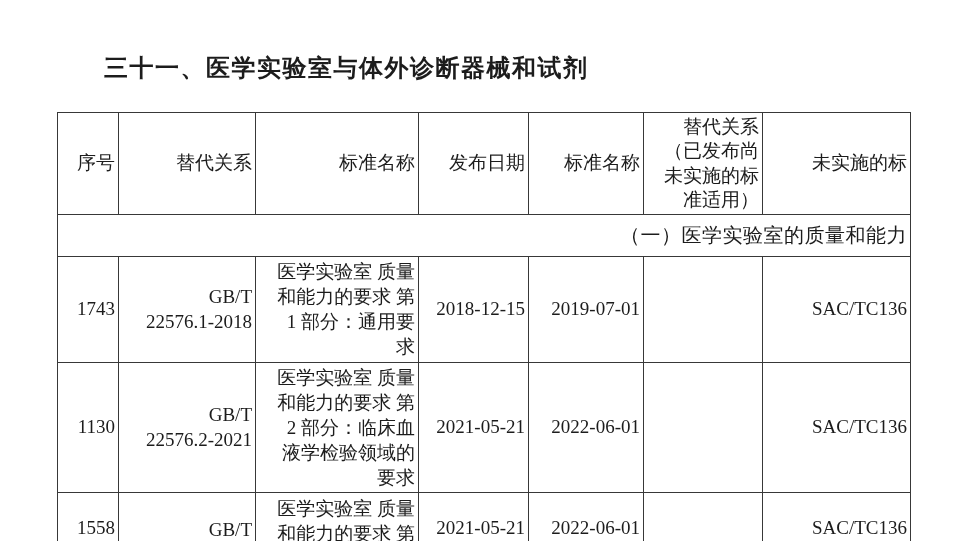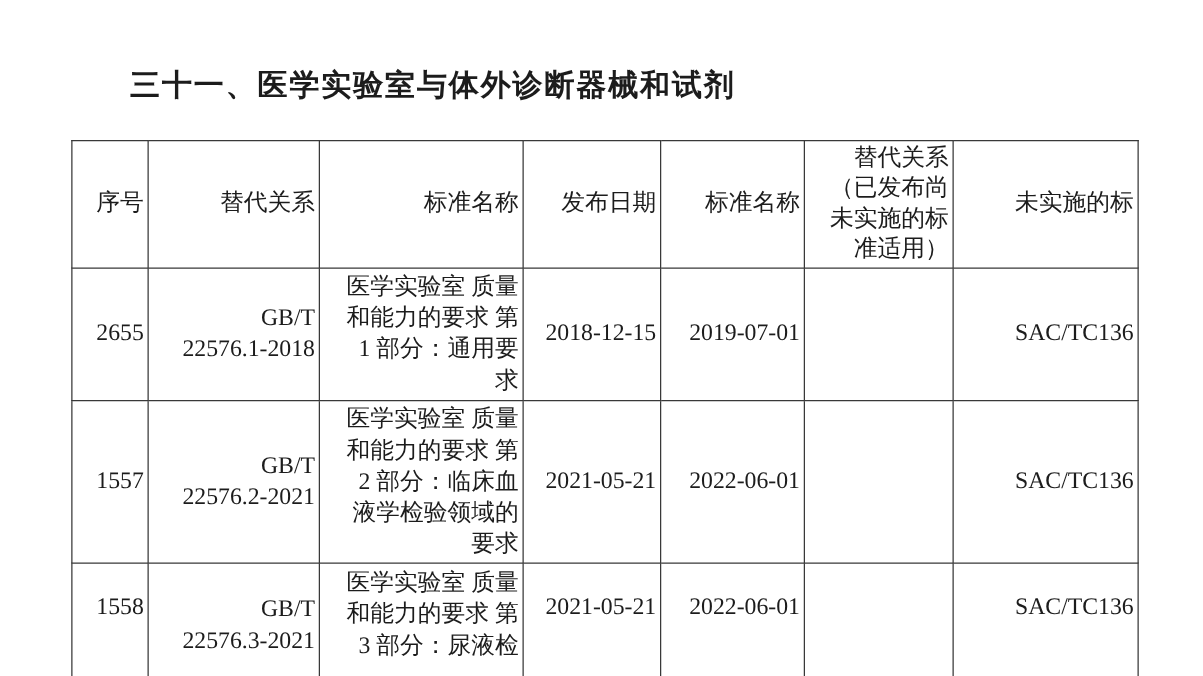--- a/index.html
+++ b/index.html
@@ -89,37 +89,40 @@
     <th>标准名称</th>
     <th>发布日期</th>
     <th>标准名称</th>
     <th class="multiline">替代关系
 （已发布尚
 未实施的标
 准适用）</th>
     <th>未实施的标</th>
   </tr>
 
+  <tr class="section-row">
+    <td colspan="7">（一）医学实验室的质量和能力</td>
+  </tr>
 
   <tr class="row-0">
-    <td>2655</td>
+    <td>1743</td>
     <td class="multiline">GB/T
 22576.1-2018</td>
     <td class="multiline name-cell">医学实验室 质量
 和能力的要求 第
 1 部分：通用要
 求</td>
     <td>2018-12-15</td>
     <td>2019-07-01</td>
     <td></td>
     <td>SAC/TC136</td>
   </tr>
 
   <tr class="row-1">
-    <td>1557</td>
+    <td>1130</td>
     <td class="multiline">GB/T
 22576.2-2021</td>
     <td class="multiline name-cell">医学实验室 质量
 和能力的要求 第
 2 部分：临床血
 液学检验领域的
 要求</td>
     <td>2021-05-21</td>
     <td>2022-06-01</td>
     <td></td>

